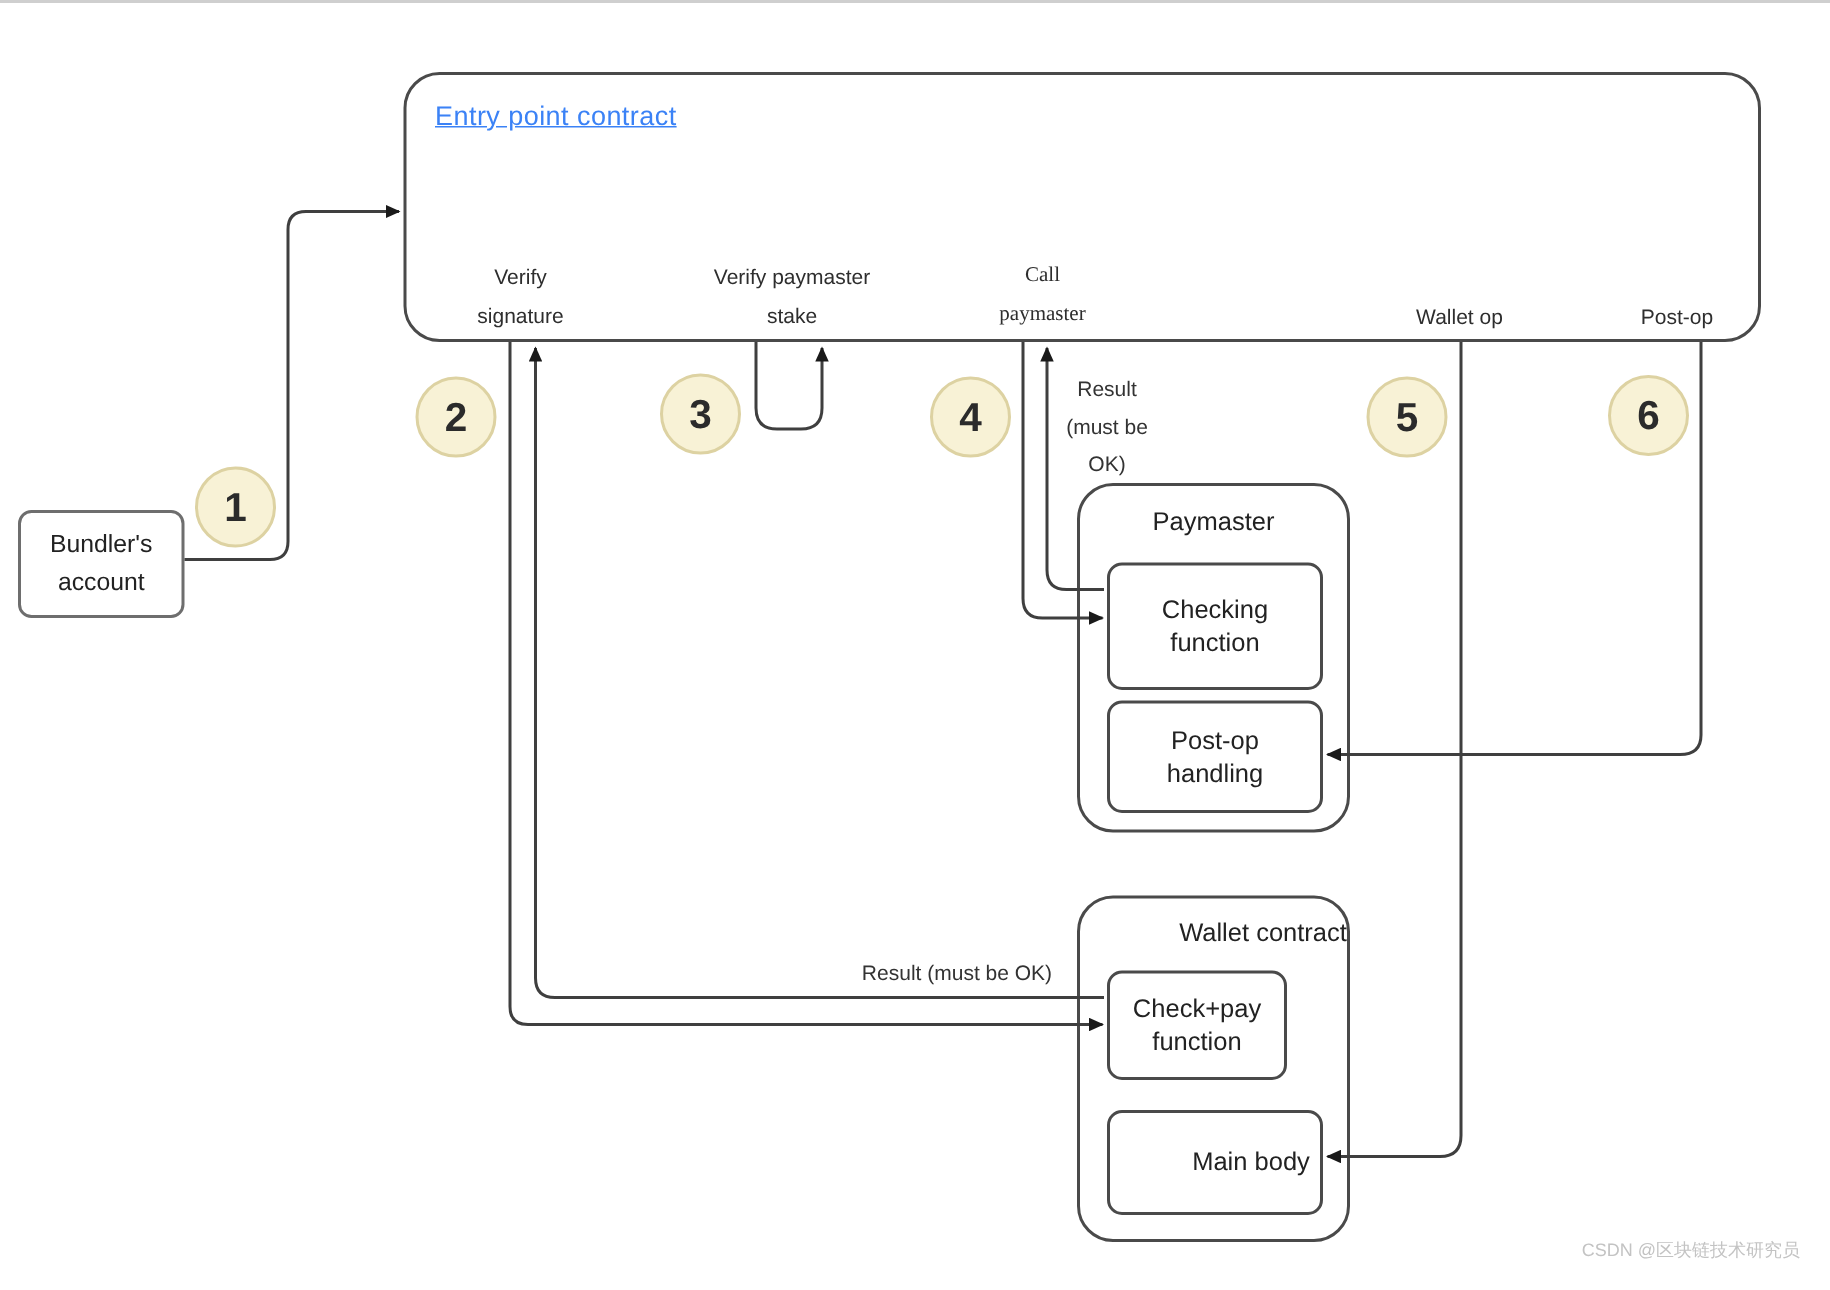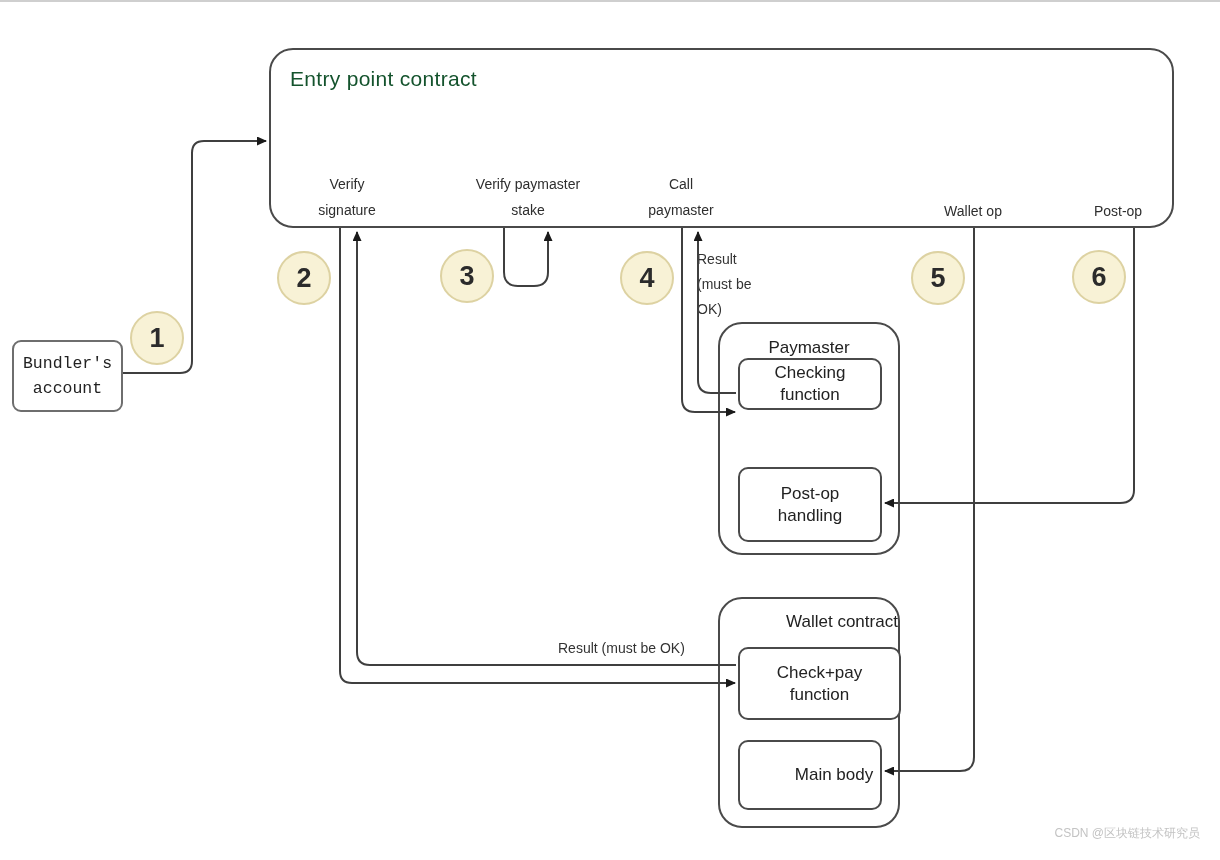--- a/index.html
+++ b/index.html
@@ -11,40 +11,40 @@
     --watermark:#c3c3c3;
   }
   html,body{margin:0;padding:0;background:#ffffff;}
   body{font-family:"Liberation Sans", sans-serif;color:var(--text);}
   .canvas{position:relative;width:1220px;height:860px;background:#ffffff;overflow:hidden;}
   .top-strip{position:absolute;left:0;top:0;width:1220px;height:2px;background:#cfcfcf;}
   .pre{white-space:pre-line;}
 
   .box{position:absolute;background:#ffffff;border:2px solid var(--box-border);box-sizing:border-box;}
   .entry{left:269px;top:48px;width:905px;height:180px;border-radius:24px;}
-  .entry-title{position:absolute;left:290px;top:67px;font-size:21px;color:#14532d;letter-spacing:.3px;z-index:4;}
+  .entry-title{position:absolute;left:290px;top:67px;font-size:18px;color:#3b82f6;letter-spacing:.3px;z-index:4;text-decoration:underline;}
 
   .pin{position:absolute;font-size:14px;line-height:26px;text-align:center;color:var(--text);z-index:4;}
   .pin2{top:171px;}
   .pin1{top:198px;}
 
   .bundler{left:12px;top:340px;width:111px;height:72px;border-radius:9px;border-width:2.5px;border-color:#6e6e6e;
            display:flex;align-items:center;justify-content:center;z-index:2;}
-  .bundler-label{font-family:Liberation Mono, monospace;font-size:16.5px;line-height:25px;text-align:center;color:#222;}
+  .bundler-label{font-family:Liberation Sans, sans-serif;font-size:16.5px;line-height:25px;text-align:center;color:#222;}
 
   .group{border-radius:24px;z-index:1;}
   .group-title{position:absolute;width:182px;text-align:center;font-size:17px;color:#222;z-index:4;}
   .fn{border-radius:10px;display:flex;align-items:center;justify-content:center;z-index:2;}
   .fn-label{font-size:17px;line-height:22px;text-align:center;color:#222;}
 
   .step{position:absolute;width:54px;height:54px;border-radius:50%;background:var(--step-fill);
         border:2px solid var(--step-border);box-sizing:border-box;display:flex;align-items:center;justify-content:center;
         font-size:27px;font-weight:600;color:#2b2b2b;z-index:3;}
 
-  .ann{position:absolute;font-size:14px;color:#333;text-align:left;z-index:4;}
+  .ann{position:absolute;font-size:14px;color:#333;text-align:center;z-index:4;}
   .ann-pm{left:697px;top:247px;width:82px;line-height:25px;}
   .ann-wallet{left:558px;top:640px;width:160px;}
 
   .watermark{position:absolute;left:920px;top:825px;width:280px;text-align:right;
              font-size:12px;color:var(--watermark);z-index:4;}
 
   svg.connectors{position:absolute;left:0;top:0;z-index:5;pointer-events:none;}
   svg.connectors path{fill:none;stroke:var(--line);stroke-width:2;}
 </style>
 </head>
@@ -53,44 +53,44 @@
 <div class="canvas">
   <div class="top-strip"></div>
 
   <div class="box entry"></div>
   <div class="entry-title">Entry point contract</div>
 
   <div class="pin pin2 pre" style="left:448px;width:160px;">Verify paymaster
 stake</div>
   <div class="pin pin2 pre" style="left:277px;width:140px;">Verify
 signature</div>
-  <div class="pin pin2 pre" style="left:611px;width:140px;">Call
+  <div class="pin pin2 pre" style="left:625px;width:140px;font-family:Liberation Serif, serif;">Call
 paymaster</div>
   <div class="pin pin1" style="left:903px;width:140px;">Wallet op</div>
   <div class="pin pin1" style="left:1053px;width:130px;">Post-op</div>
 
   <div class="box bundler">
     <span class="bundler-label pre">Bundler's
 account</span>
   </div>
 
   <div class="box group" style="left:718px;top:322px;width:182px;height:233px;"></div>
   <div class="group-title" style="left:718px;top:338px;">Paymaster</div>
-  <div class="box fn" style="left:738px;top:358px;width:144px;height:52px;">
+  <div class="box fn" style="left:738px;top:375px;width:144px;height:85px;">
     <span class="fn-label pre">Checking
 function</span>
   </div>
   <div class="box fn" style="left:738px;top:467px;width:144px;height:75px;">
     <span class="fn-label pre">Post-op
 handling</span>
   </div>
 
   <div class="box group" style="left:718px;top:597px;width:182px;height:231px;"></div>
   <div class="group-title" style="left:718px;top:612px;padding-left:33px;">Wallet contract</div>
-  <div class="box fn" style="left:738px;top:647px;width:163px;height:73px;">
+  <div class="box fn" style="left:738px;top:647px;width:120px;height:73px;">
     <span class="fn-label pre">Check+pay
 function</span>
   </div>
   <div class="box fn" style="left:738px;top:740px;width:144px;height:70px;padding-left:48px;">
     <span class="fn-label pre">Main body</span>
   </div>
 
   <div class="step" style="left:130px;top:311px;">1</div>
   <div class="step" style="left:277px;top:251px;">2</div>
   <div class="step" style="left:440px;top:249px;">3</div>

